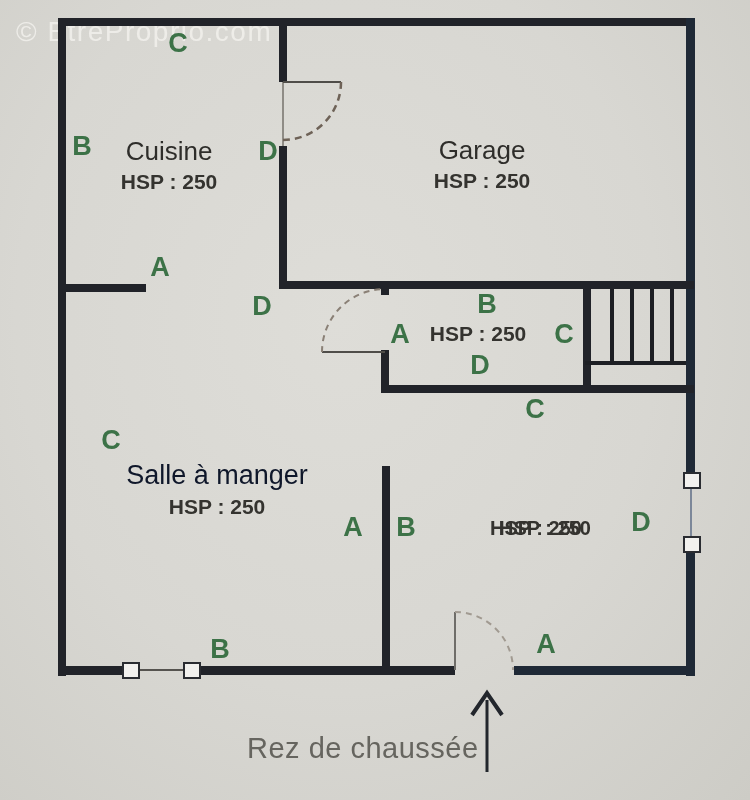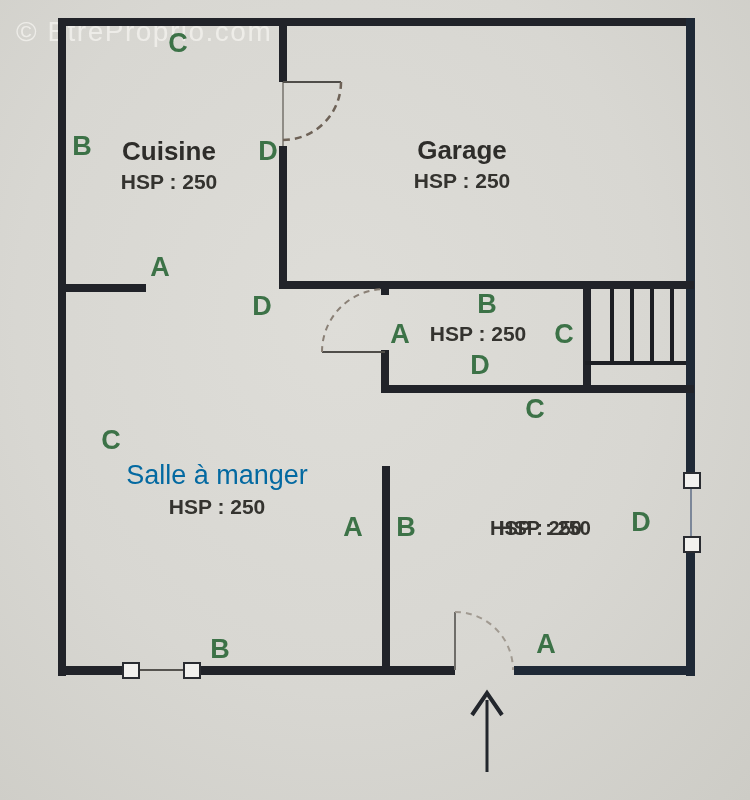--- a/index.html
+++ b/index.html
@@ -12,22 +12,22 @@
   .wall{position:absolute;background:#212329;}
   .wall-nv{position:absolute;background:#1f2936;}
   .thin-line{position:absolute;background:#55534f;}
   .win-sq{position:absolute;width:14px;height:13px;background:#f2f1ee;border:2px solid #2a2c31;}
   .stair-tread{position:absolute;background:#1d1f24;}
   .wl{
     position:absolute;transform:translate(-50%,-50%);
     font-size:27px;font-weight:bold;color:#3c7247;line-height:1;
   }
   .room-label{position:absolute;transform:translate(-50%,0);text-align:center;white-space:nowrap;}
-  .room-name{font-size:26px;font-weight:bold;color:#2e2d2a;line-height:1.1;}
-  .room-name.light{font-weight:normal;color:#0369a1;font-size:27px;}
+  .room-name{font-size:26px;font-weight:normal;color:#2e2d2a;line-height:1.1;}
+  .room-name.light{font-weight:normal;color:#0f172a;font-size:27px;}
   .room-hsp{font-size:21px;font-weight:bold;color:#34332f;margin-top:5px;line-height:1;}
   .sejour-hsp{position:relative;display:inline-block;margin-top:6px;}
   .sejour-hsp .ghost{position:absolute;left:9px;top:0;}
   #watermark{
     position:absolute;left:16px;top:16px;
     font-size:28px;letter-spacing:1.5px;color:rgba(243,242,238,0.78);
     white-space:nowrap;
   }
   #floor-caption{
     position:absolute;left:247px;top:732px;
@@ -115,35 +115,36 @@
   <span class="wl" style="left:406px;top:527px;">B</span>
   <span class="wl" style="left:641px;top:522px;">D</span>
   <span class="wl" style="left:220px;top:649px;">B</span>
   <span class="wl" style="left:546px;top:644px;">A</span>
 
   <div class="room-label" style="left:169px;top:137px;">
     <div class="room-name">Cuisine</div>
     <div class="room-hsp">HSP : 250</div>
   </div>
 
-  <div class="room-label" style="left:462px;top:136px;">
+  <div class="room-label" style="left:482px;top:136px;">
     <div class="room-name">Garage</div>
     <div class="room-hsp">HSP : 250</div>
   </div>
 
   <div class="room-label" style="left:478px;top:318px;">
     <div class="room-hsp">HSP : 250</div>
   </div>
 
   <div class="room-label" style="left:217px;top:461px;">
     <div class="room-name light">Salle à manger</div>
     <div class="room-hsp">HSP : 250</div>
   </div>
 
   <div class="room-label" style="left:536px;top:512px;">
     <div class="room-hsp sejour-hsp" style="font-size:20px;">
       <span>HSP : 250</span>
       <span class="ghost">HSP : 250</span>
     </div>
   </div>
 
+  <div id="floor-caption">Rez de chaussée</div>
 
 </div>
 
 </body></html>

